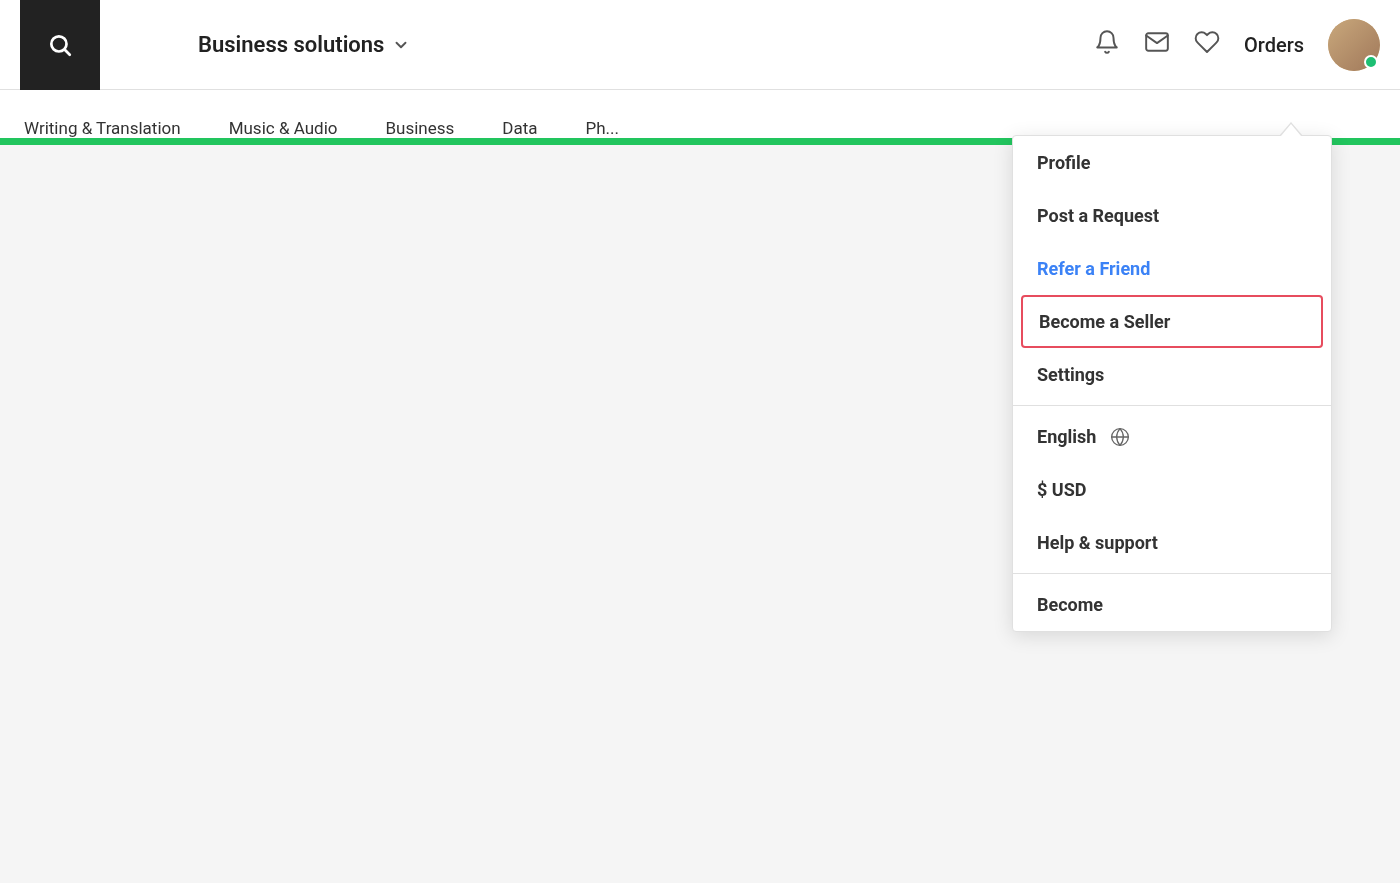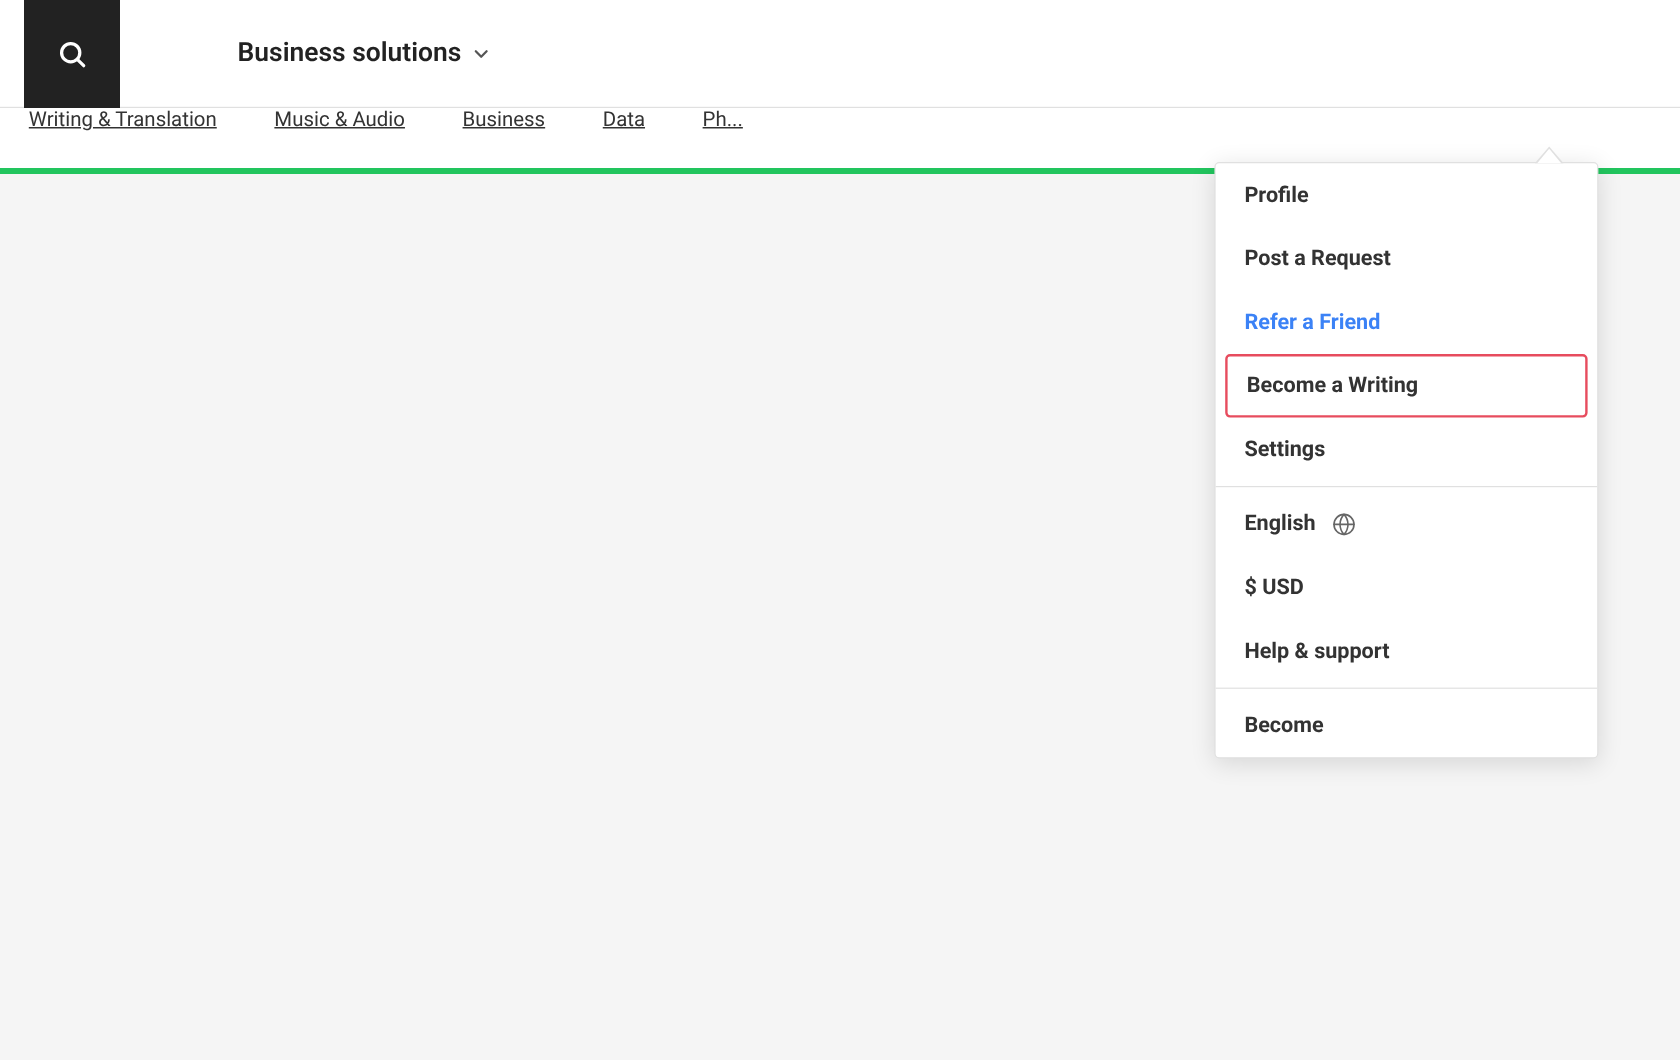--- a/index.html
+++ b/index.html
@@ -96,26 +96,25 @@
       border-radius: 50%;
       position: absolute;
       bottom: 2px;
       right: 2px;
       border: 2px solid #fff;
     }
 
     
     .nav-bar {
       display: flex;
-      align-items: flex-start;
+      align-items: flex-end;
       height: 55px;
-      border-bottom: 5px solid #22c55e;
+      border-bottom: 7px solid #22c55e;
       padding: 0 20px;
       gap: 40px;
-      text-decoration: underline;
     }
 
     .nav-item {
       font-size: 17px;
       color: #333;
       cursor: pointer;
       white-space: nowrap;
       padding: 0 4px;
     }
 
@@ -202,20 +201,46 @@
     </svg>
   </div>
 
   <div class="business-solutions-btn">
     <span>Business solutions</span>
     <svg width="18" height="18" viewBox="0 0 24 24" fill="none" stroke="#555" stroke-width="2.5" stroke-linecap="round" stroke-linejoin="round">
       <polyline points="6 9 12 15 18 9"></polyline>
     </svg>
   </div>
 
+  <div class="header-right">
+    <div class="header-icon">
+      <svg width="26" height="26" viewBox="0 0 24 24" fill="none" stroke="#555" stroke-width="1.8" stroke-linecap="round" stroke-linejoin="round">
+        <path d="M18 8A6 6 0 0 0 6 8c0 7-3 9-3 9h18s-3-2-3-9"></path>
+        <path d="M13.73 21a2 2 0 0 1-3.46 0"></path>
+      </svg>
+    </div>
+    <div class="header-icon">
+      <svg width="26" height="26" viewBox="0 0 24 24" fill="none" stroke="#555" stroke-width="1.8" stroke-linecap="round" stroke-linejoin="round">
+        <path d="M4 4h16c1.1 0 2 .9 2 2v12c0 1.1-.9 2-2 2H4c-1.1 0-2-.9-2-2V6c0-1.1.9-2 2-2z"></path>
+        <polyline points="22,6 12,13 2,6"></polyline>
+      </svg>
+    </div>
+    <div class="header-icon">
+      <svg width="26" height="26" viewBox="0 0 24 24" fill="none" stroke="#555" stroke-width="1.8" stroke-linecap="round" stroke-linejoin="round">
+        <path d="M20.84 4.61a5.5 5.5 0 0 0-7.78 0L12 5.67l-1.06-1.06a5.5 5.5 0 0 0-7.78 7.78l1.06 1.06L12 21.23l7.78-7.78 1.06-1.06a5.5 5.5 0 0 0 0-7.78z"></path>
+      </svg>
+    </div>
+    <div class="orders-btn">Orders</div>
+    <div class="avatar-wrapper">
+      <div class="avatar">
+        <div class="avatar-img"></div>
+      </div>
+      <div class="online-dot"></div>
+    </div>
+  </div>
 </div>
 
 <div class="nav-bar">
   <div class="nav-item">Writing &amp; Translation</div>
   <div class="nav-item">Music &amp; Audio</div>
   <div class="nav-item">Business</div>
   <div class="nav-item">Data</div>
   <div class="nav-item">Ph...</div>
 </div>
 
@@ -230,21 +255,21 @@
 
     <div class="dropdown-item">
       <span>Post a Request</span>
     </div>
 
     <div class="dropdown-item green">
       <span>Refer a Friend</span>
     </div>
 
     <div class="dropdown-item highlighted">
-      <span>Become a Writing</span>
+      <span>Become a Seller</span>
     </div>
 
     <div class="dropdown-item">
       <span>Settings</span>
     </div>
 
 
     <div class="dropdown-divider"></div>
 
     <div class="dropdown-item">

